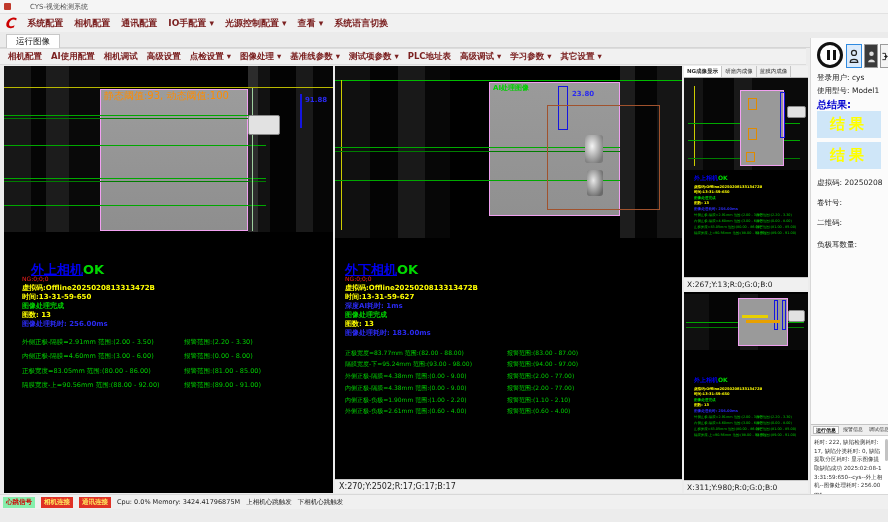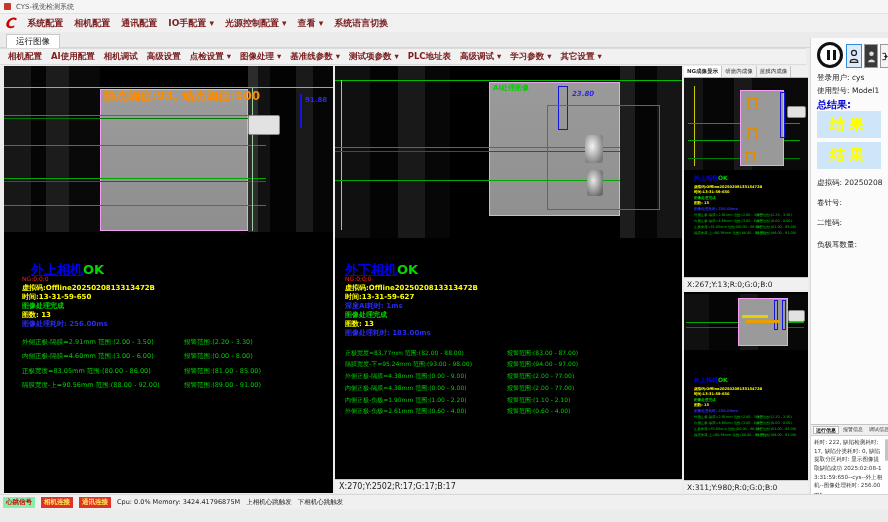--- a/index.html
+++ b/index.html
@@ -4,21 +4,21 @@
 <style>
   * { margin:0; padding:0; box-sizing:border-box; }
   html,body { width:888px; height:522px; }
   body { position:relative; background:#ececec; font-family:"DejaVu Sans","Liberation Sans",sans-serif; overflow:hidden; }
   .abs { position:absolute; }
   .ov { position:absolute; white-space:nowrap; line-height:1.15; }
   .el { position:absolute; }
 
   
   #titlebar { left:0; top:0; width:888px; height:14px; background:#f5f5f5; border-bottom:1px solid #e2e2e2;
-              display:flex; align-items:center; gap:5px; padding-left:4px; font-size:7px; color:#555; }
+              display:flex; align-items:center; gap:19px; padding-left:4px; font-size:7px; color:#555; }
   .app-dot { width:7px; height:7px; background:#c0392b; border-radius:1px; flex:0 0 auto; }
   #menubar { left:0; top:14px; width:888px; height:18px; background:#f1f1f1; display:flex; align-items:center; gap:11px; padding-left:6px; }
   .logo { color:#cc0000; font-size:14px; font-weight:bold; font-style:italic; line-height:1; transform:skewX(-8deg); }
   .menu-item { font-size:9px; font-weight:bold; color:#7b2020; white-space:nowrap; cursor:default; }
   #tabstrip { left:0; top:32px; width:888px; height:16px; background:#ebebeb; border-bottom:1px solid #d5d5d5; }
   .run-tab { position:absolute; left:6px; top:2px; height:14px; padding:0 9px; background:#ffffff; border:1px solid #c8c8c8; border-bottom:none;
              font-size:8.5px; color:#222; display:flex; align-items:center; }
   #toolbar2 { left:0; top:48px; width:806px; height:17px; background:#f1f1f1; border-top:1px solid #dcdcdc; border-bottom:1px solid #dcdcdc;
               display:flex; align-items:center; gap:9px; padding-left:8px; }
   .tool-item { font-size:8.5px; font-weight:bold; color:#7b2020; white-space:nowrap; }
@@ -29,21 +29,21 @@
   #mid-panel  { left:335px; top:66px; width:347px; height:427px; }
   .scene { position:absolute; left:0; top:0; overflow:hidden; }
   .cam-status { position:absolute; left:0; bottom:0; width:100%; height:14px; background:#f0f0f0; border-top:1px solid #c9c9c9;
                 font-size:8px; color:#222; display:flex; align-items:center; padding-left:4px; }
   .cam-title { font-size:13px; font-weight:bold; color:#0000ee; text-decoration:underline; }
   .cam-ok    { font-size:13px; font-weight:bold; color:#00d800; }
   .ng    { font-size:6px;  color:#ff2020; }
   .yline { font-size:7px;  font-weight:bold; color:#ffff00; }
   .gline { font-size:7px;  font-weight:bold; color:#00cf00;text-align:center; }
   .bline { font-size:7px;  font-weight:bold; color:#2a2af0; }
-  .t-orange { color:#ff8c00; font-size:12px; font-weight:bold; }
+  .t-orange { color:#ff8c00; font-size:10px; font-weight:normal; }
   .mrow { position:absolute; display:flex; color:#00cf00; white-space:nowrap; }
   .mrow .v { width:162px; flex:0 0 auto; }
   #left-panel .mrow { font-size:6.5px; }
   #mid-panel  .mrow { font-size:6px; }
 
   
   #mini-top    { left:684px; top:66px;  width:124px; height:224px; background:#000; position:absolute; overflow:hidden; }
   #mini-bottom { left:684px; top:292px; width:124px; height:201px; background:#000; position:absolute; overflow:hidden; }
   .mini-tabs { position:absolute; left:0; top:0; width:100%; height:12px; background:#f0f0f0; display:flex; border-bottom:1px solid #bbb; }
   .mini-tab { font-size:5.5px; color:#333; padding:1px 3px; border-right:1px solid #c5c5c5; display:flex; align-items:center; white-space:nowrap; }
@@ -177,21 +177,21 @@
   <div class="scene" style="width:347px;height:172px;">
     <div class="el" style="left:0;top:0;width:115px;height:172px;background:linear-gradient(90deg,#101010 0 30%,#040404 30% 55%,#191919 55% 78%,#070707 78% 100%);"></div>
     <div class="el" style="left:285px;top:0;width:62px;height:172px;background:linear-gradient(90deg,#1d1d1d 0 25%,#050505 25% 60%,#151515 60% 100%);"></div>
     <div class="hl" style="left:0;top:14px;width:347px;background:#00bb00;"></div>
     <div class="vl" style="left:6px;top:14px;height:150px;background:#cccc00;"></div>
     <div class="el" style="left:154px;top:16px;width:131px;height:134px;background:linear-gradient(180deg,#9a9a9a,#909090);border:1px solid #f2a0f2;"></div>
     <div class="hl" style="left:0;top:81px;width:285px;background:#00a800;"></div>
     <div class="hl" style="left:0;top:85px;width:285px;background:#007d00;"></div>
     <div class="hl" style="left:0;top:114px;width:285px;background:#00a800;"></div>
     <div class="el" style="left:223px;top:20px;width:10px;height:44px;border:1px solid #1515e0;"></div>
-    <div class="ov bline" style="left:237px;top:24px;font-style:italic;">23.80</div>
+    <div class="ov bline" style="left:237px;top:24px;">23.80</div>
     <div class="el" style="left:212px;top:39px;width:113px;height:105px;border:1px solid #a0522d;"></div>
     <div class="el" style="left:250px;top:69px;width:18px;height:28px;background:radial-gradient(ellipse at 40% 40%,#f4f4f4,#7a7a7a 80%);border-radius:3px;"></div>
     <div class="el" style="left:252px;top:104px;width:16px;height:26px;background:radial-gradient(ellipse at 40% 40%,#e8e8e8,#6a6a6a 80%);border-radius:3px;"></div>
     <div class="ov gline" style="left:158px;top:18px;">AI处理图像</div>
   </div>
   <div class="ov" style="left:10px;top:194px;">
     <span class="cam-title">外下相机</span><span class="cam-ok">OK</span>
   </div>
   <div class="ov ng" style="left:10px;top:210px;">NG:0;0;0</div>
   <div class="ov yline" style="left:10px;top:218px;">虚拟码:Offline2025020813313472B</div>

